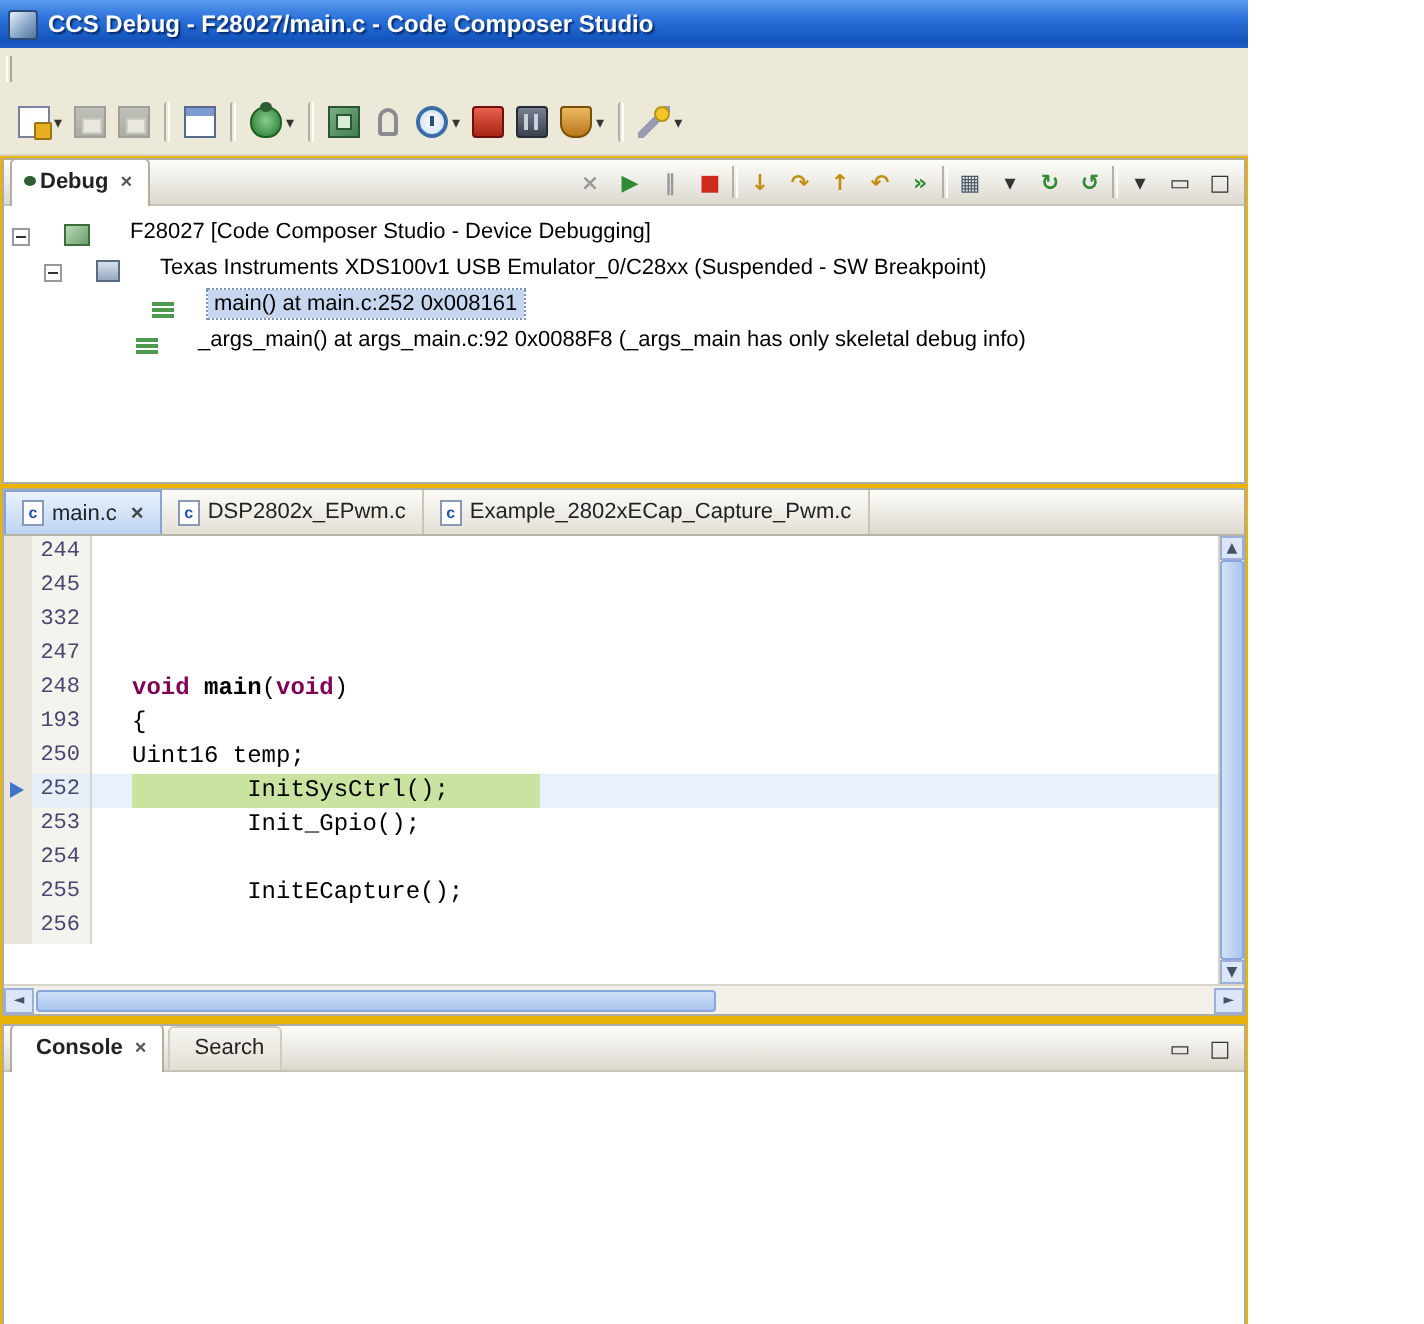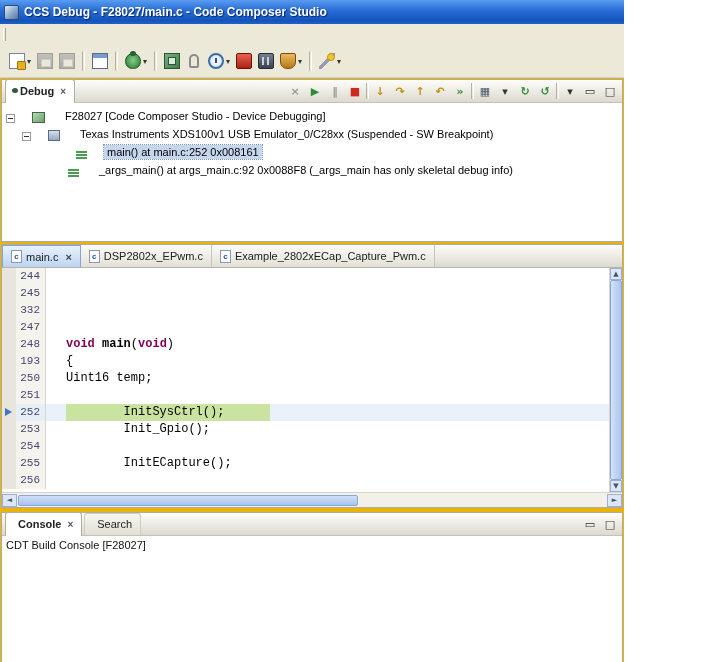--- a/index.html
+++ b/index.html
@@ -347,25 +347,20 @@
         <div class="eline">
     <span class="marker"></span>
     <span class="lnum">193</span>
     <span class="ecode"><span class="codetext"><span>{</span></span></span>
   </div>
         <div class="eline">
     <span class="marker"></span>
     <span class="lnum">250</span>
     <span class="ecode"><span class="codetext"><span>Uint16 temp;</span></span></span>
   </div>
-        <div class="eline">
-    <span class="marker"></span>
-    <span class="lnum">251</span>
-    <span class="ecode"><span class="codetext"></span></span>
-  </div>
         <div class="eline highlight">
     <span class="marker">
             <span class="ip-arrow"></span>
           </span>
     <span class="lnum">252</span>
     <span class="ecode"><span class="codetext"><span>        InitSysCtrl();</span></span></span>
   </div>
         <div class="eline">
     <span class="marker"></span>
     <span class="lnum">253</span>
@@ -416,21 +411,20 @@
         </div>
       <div class="panel-toolbar">
           <span class="dtool">
     <span style="color: rgb(51, 51, 51);">▭</span>
   </span>
           <span class="dtool">
     <span style="color: rgb(51, 51, 51);">□</span>
   </span>
         </div>
     </div>
-    <div class="console-header">CDT Build Console [F28027]</div>
     <div class="console-output">
         <div class="cline"></div>
         <div class="cline"></div>
         <div class="cline"></div>
         <div class="cline"></div>
         <div class="cline"></div>
         <div class="cline"></div>
         <div class="cline"></div>
       </div>
   </div>

